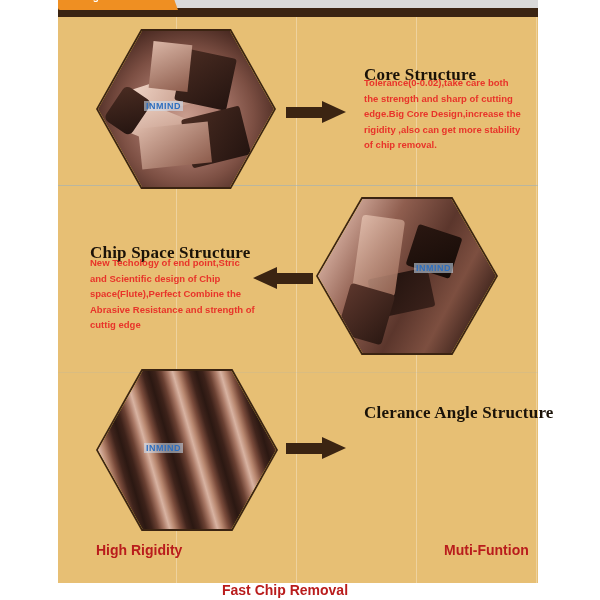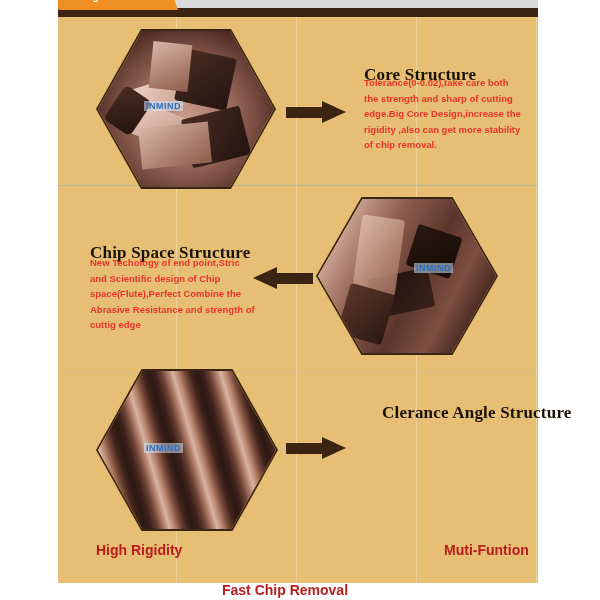--- a/index.html
+++ b/index.html
@@ -157,20 +157,20 @@
           <span class="wm" style="left:46px;top:72px;">INMIND</span>
         </div>
       </div>
     </div>
 
     <div class="arrow right" style="left:228px;top:420px;">
       <div class="shaft"></div>
         <div class="head"></div>
     </div>
 
-    <h2 class="heading" style="left:324px;top:372px;">Clerance Angle Structure</h2>
+    <h2 class="heading" style="left:306px;top:372px;">Clerance Angle Structure</h2>
 
     <span class="footlabel" style="left:38px;top:525px;">High Rigidity</span>
     <span class="footlabel" style="left:164px;top:525px;margin-top:40px;">Fast Chip Removal</span>
     <span class="footlabel" style="left:386px;top:525px;">Muti-Funtion</span>
 
   </div>
 </div>
 
 </body></html>

